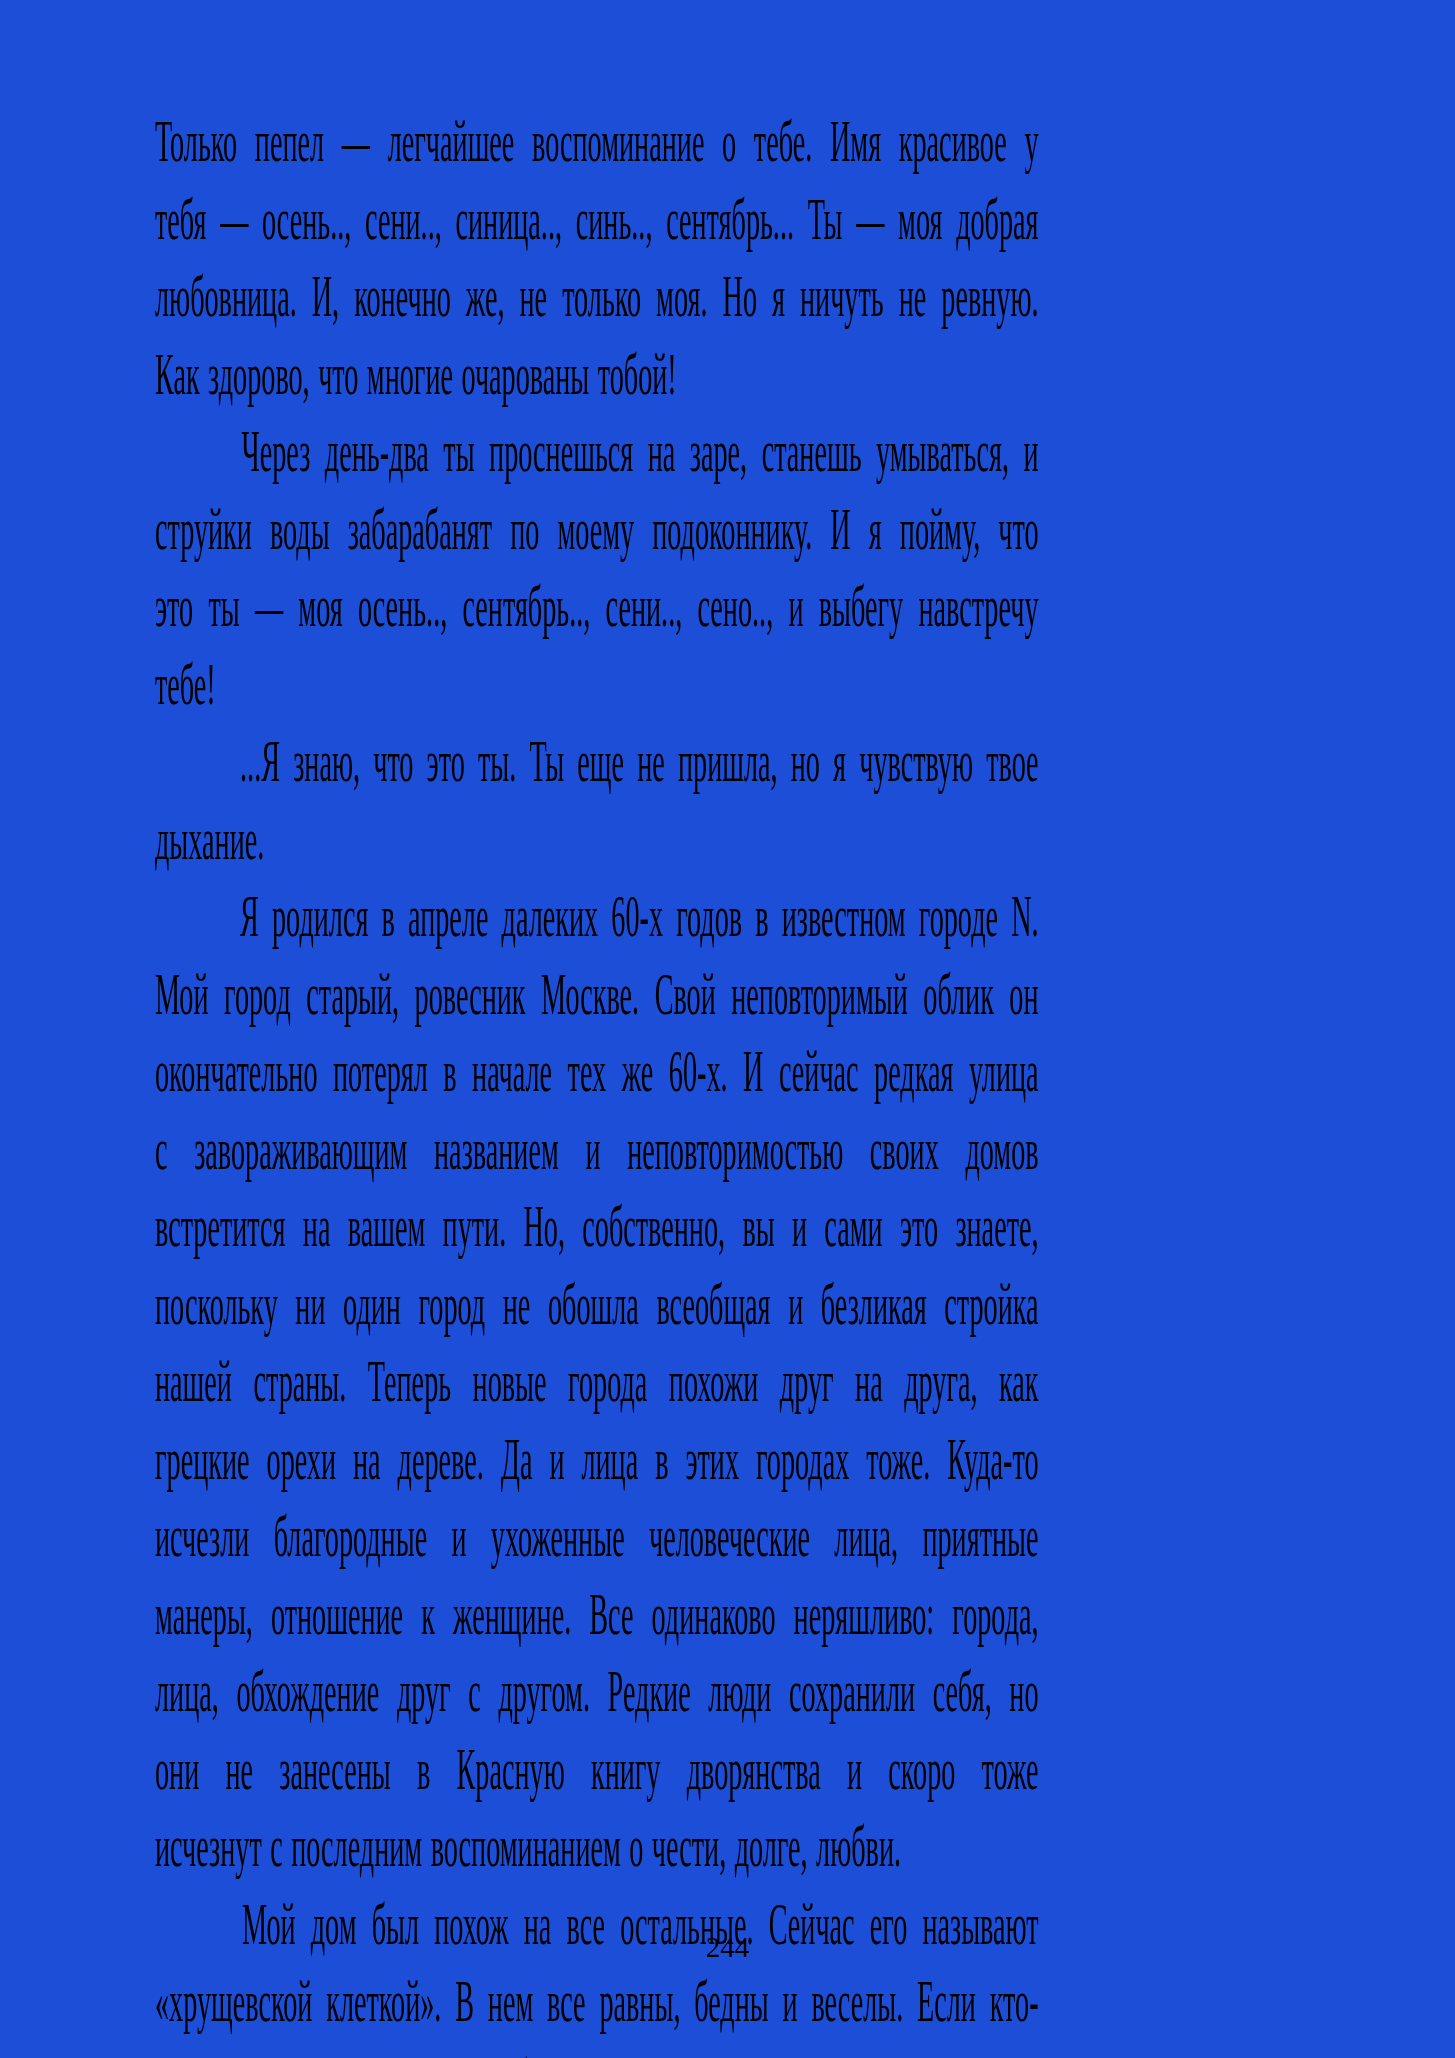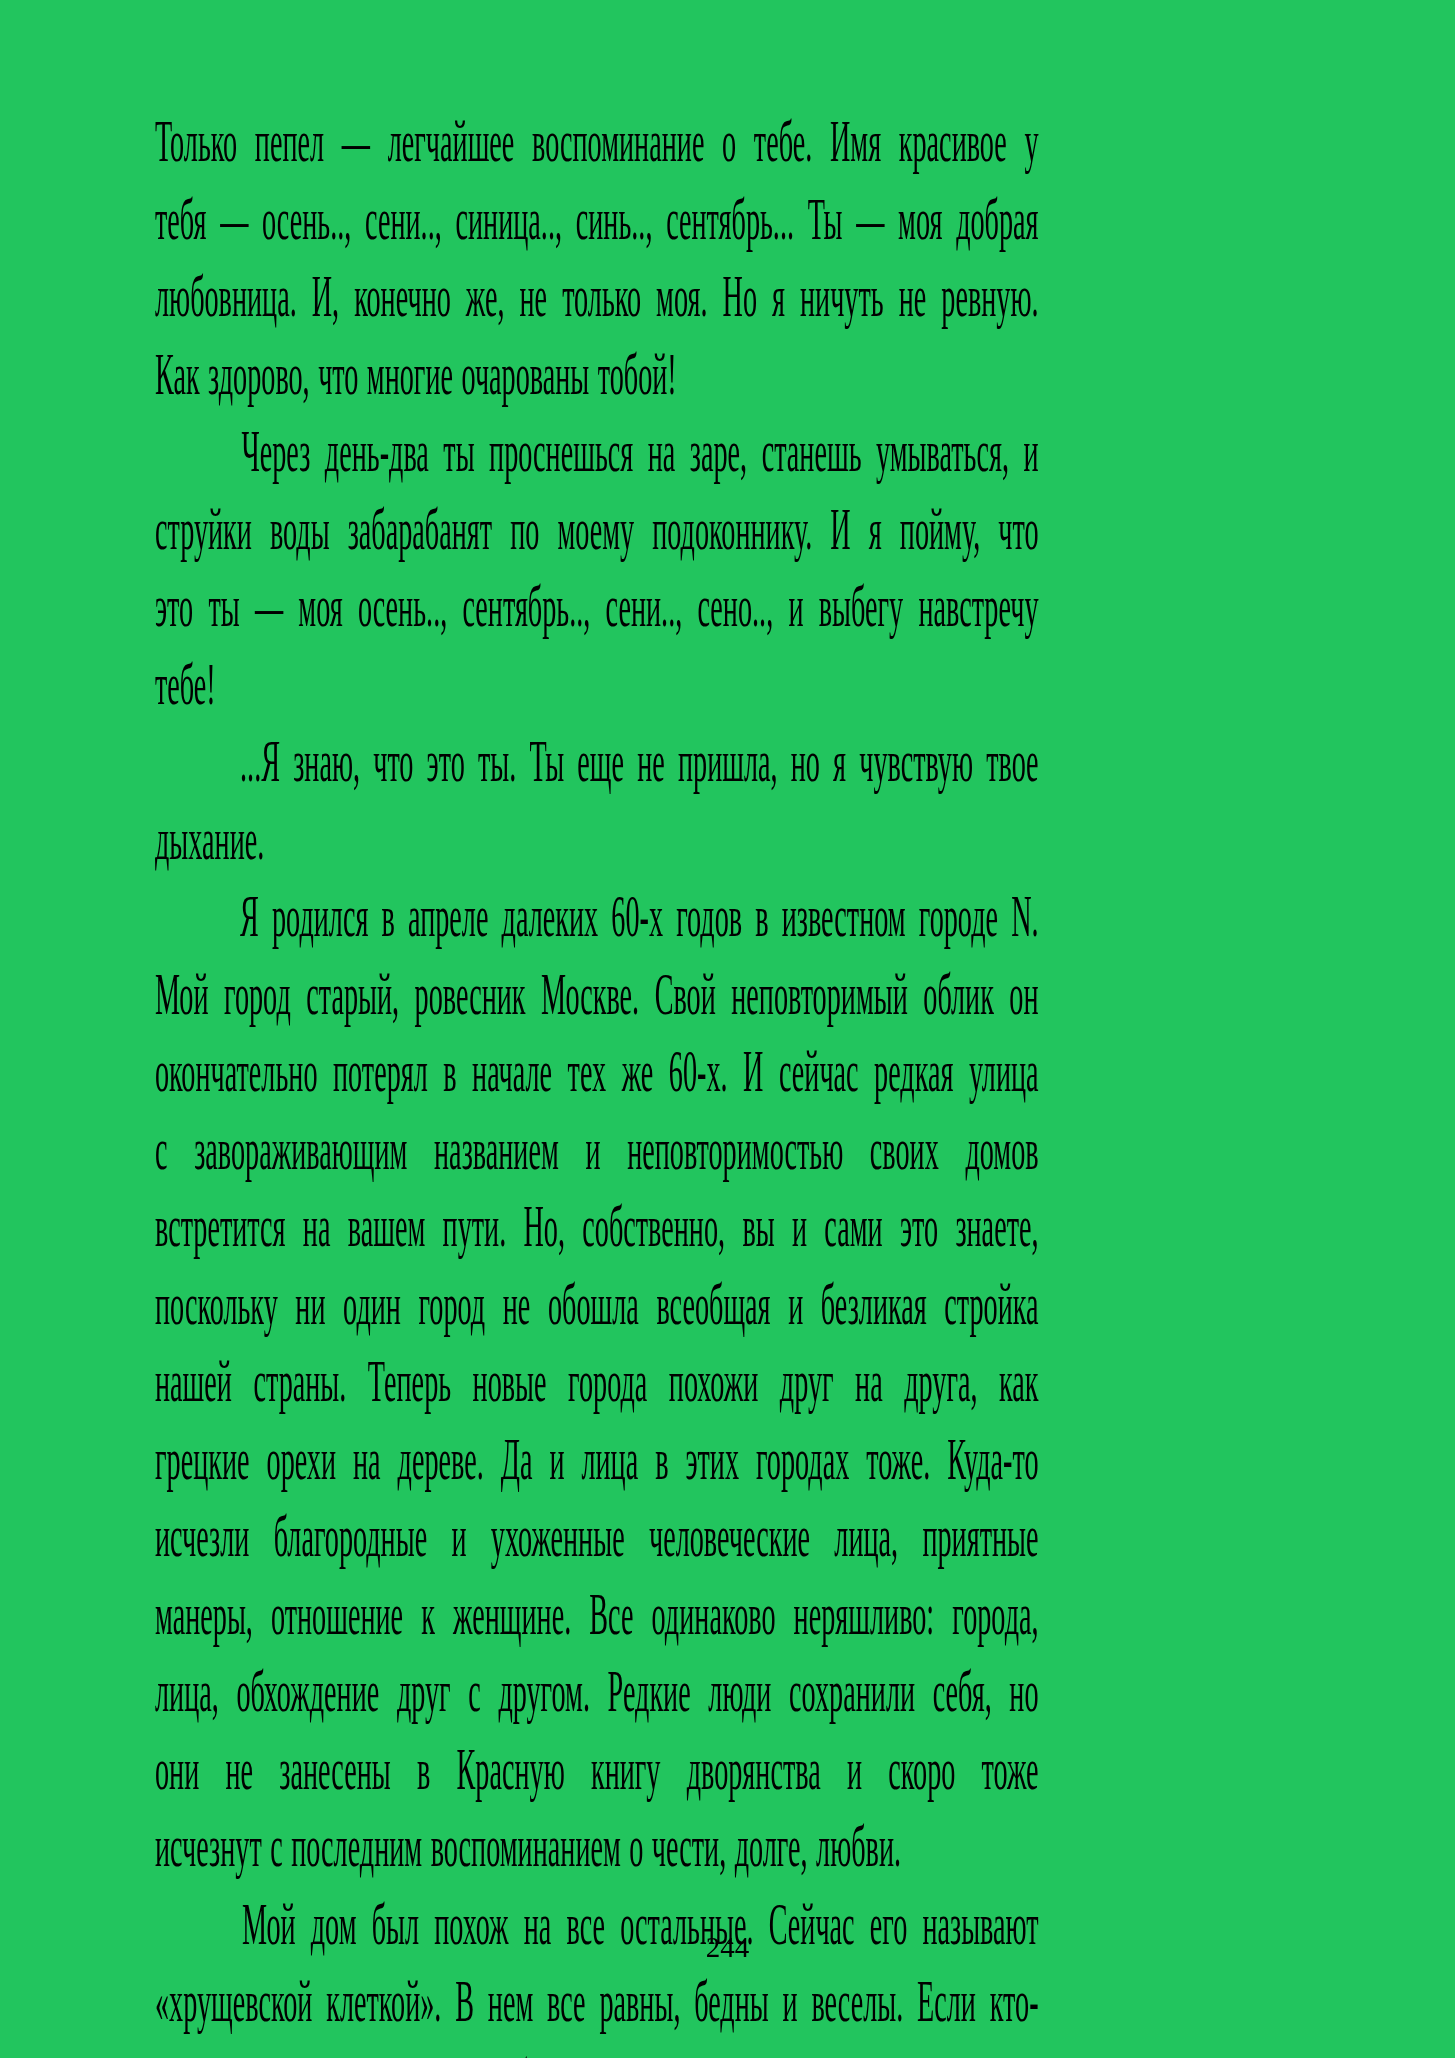--- a/index.html
+++ b/index.html
@@ -4,21 +4,21 @@
 <style>
   html, body {
     margin: 0;
     padding: 0;
     background: #ffffff;
   }
   .page {
     position: relative;
     width: 1455px;
     height: 2058px;
-    background: #22c55e;
+    background: #1d4ed8;
     overflow: hidden;
     font-family: "Liberation Serif", "DejaVu Serif", serif;
     color: #000000;
   }
   .text-block {
     position: absolute;
     left: 155px;
     top: 103px;
     width: 1880px;
     transform: scale(0.47, 1);

